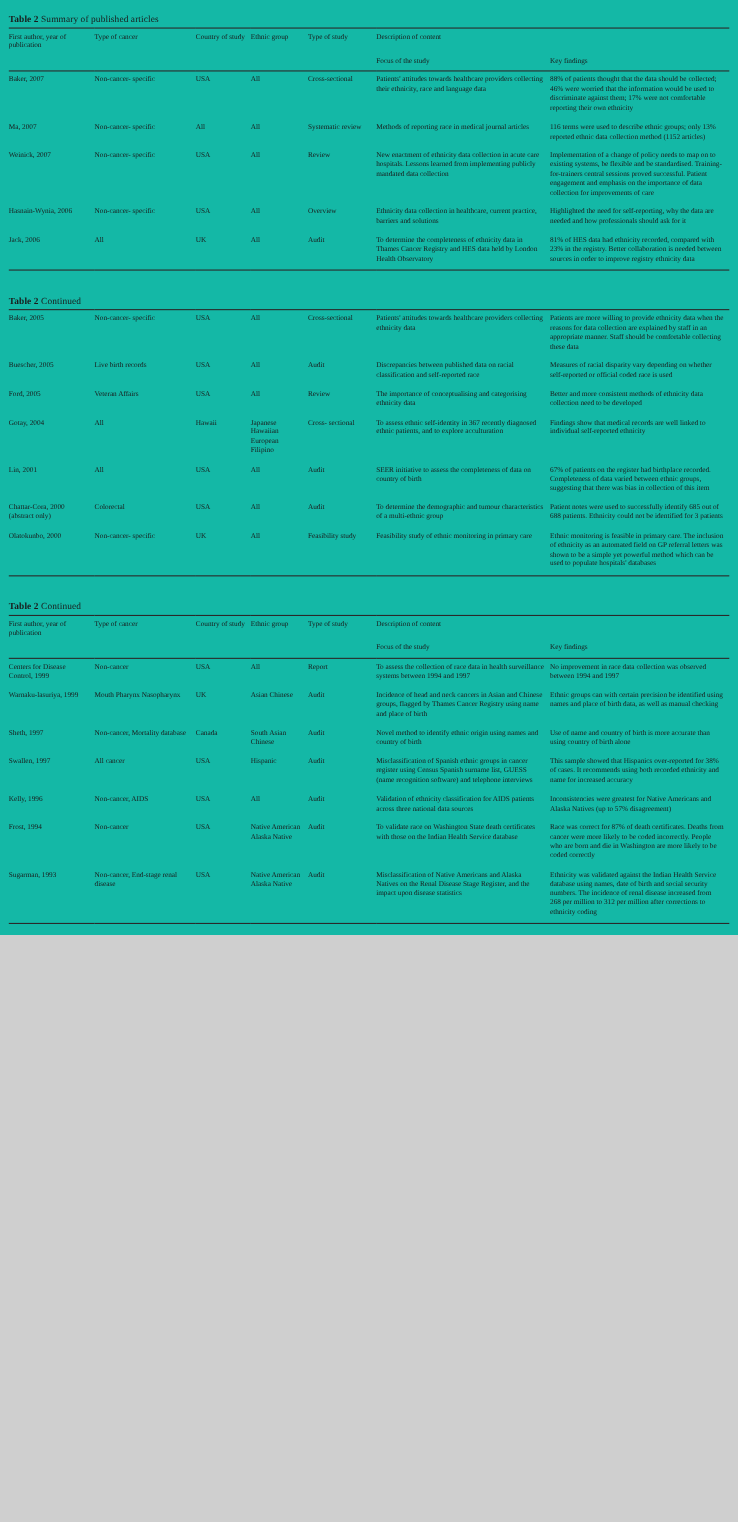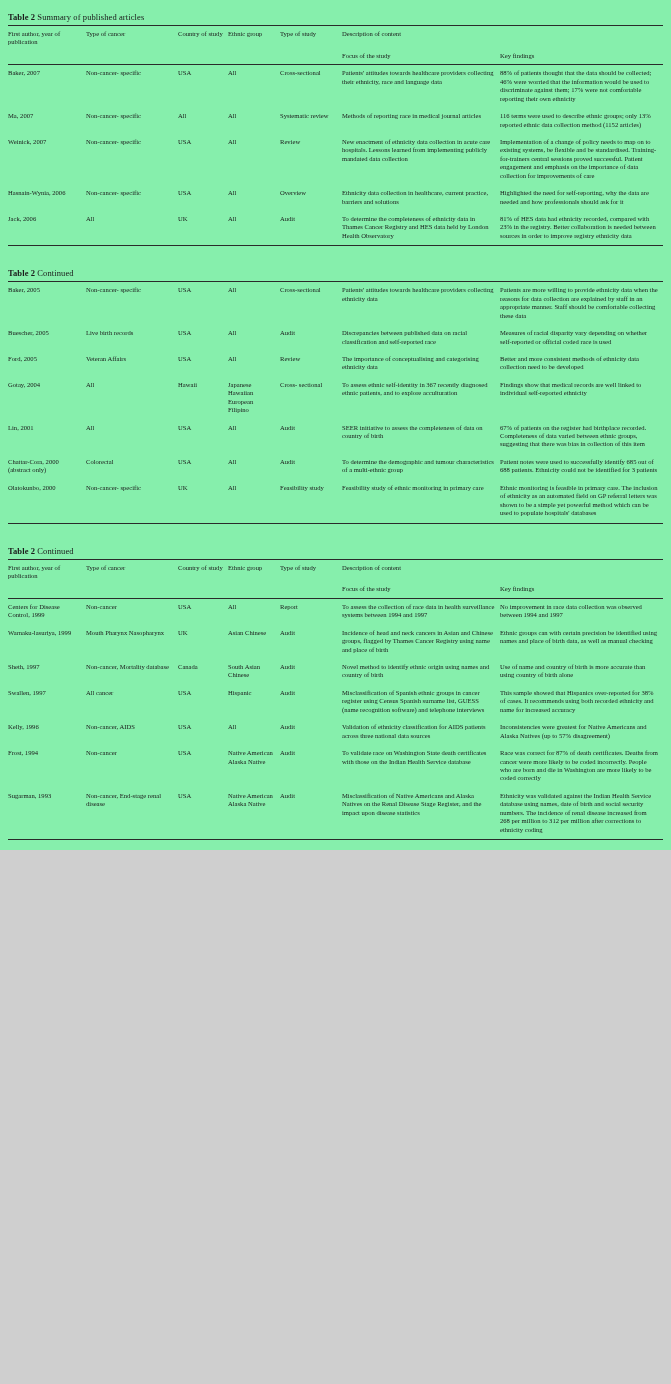--- a/index.html
+++ b/index.html
@@ -7,21 +7,21 @@
     padding: 0;
     background: #cfcfcf;
   }
   body {
     width: 671px;
     font-family: "Liberation Serif", serif;
     color: #1a1a1a;
   }
   .page {
     width: 671px;
-    background: #86efac;
+    background: #14b8a6;
     padding: 0;
     box-sizing: border-box;
   }
   .block {
     margin: 0 0 0 0;
     padding: 6px 8px 10px 8px;
     box-sizing: border-box;
   }
   .caption {
     font-size: 8.5px;

